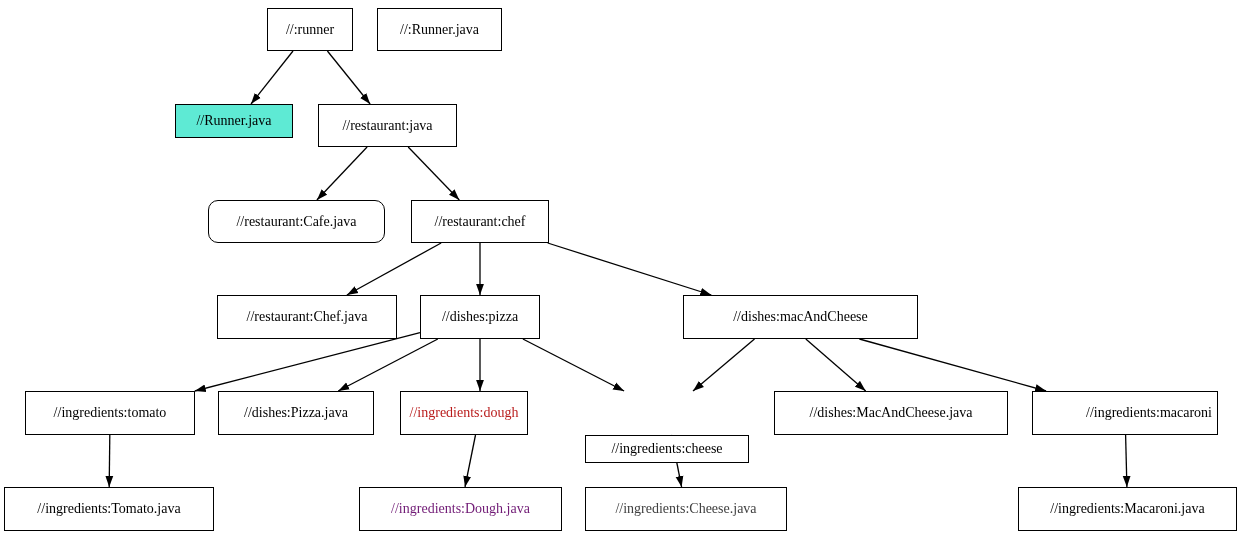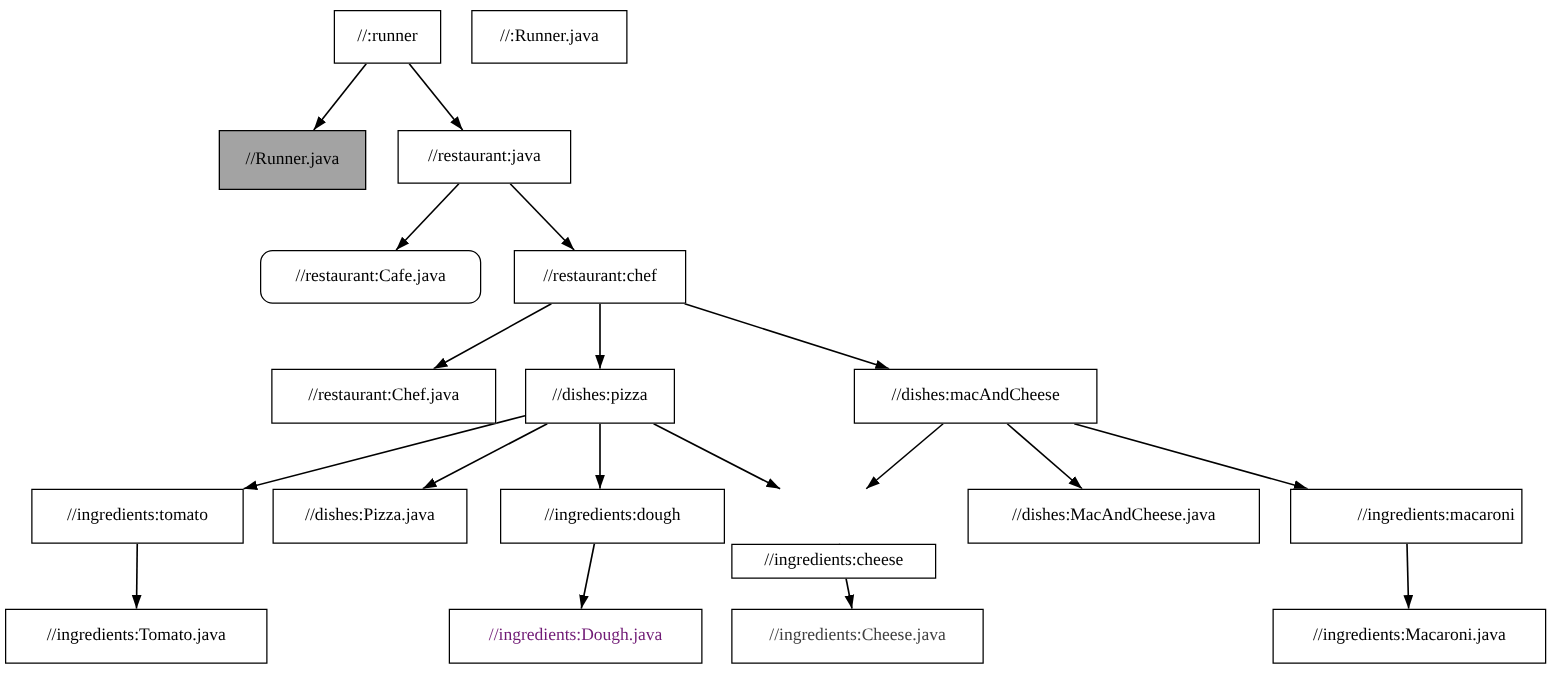--- a/index.html
+++ b/index.html
@@ -63,30 +63,30 @@
         <line x1="859.4" y1="339.0" x2="1046.1" y2="391.0" stroke="#000000" stroke-width="1.3" marker-end="url(#arrowhead)"></line>
         <line x1="109.8" y1="435.0" x2="109.2" y2="487.0" stroke="#000000" stroke-width="1.3" marker-end="url(#arrowhead)"></line>
         <line x1="475.5" y1="435.0" x2="465.0" y2="487.0" stroke="#000000" stroke-width="1.3" marker-end="url(#arrowhead)"></line>
         <line x1="671.4" y1="435.0" x2="681.6" y2="487.0" stroke="#000000" stroke-width="1.3" marker-end="url(#arrowhead)"></line>
         <line x1="1125.6" y1="435.0" x2="1126.9" y2="487.0" stroke="#000000" stroke-width="1.3" marker-end="url(#arrowhead)"></line>
       </g>
   </svg>
   <div id="node-layer">
       <div class="node" style="left: 267px; top: 8px; width: 86px; height: 43px; background: rgb(255, 255, 255); border-color: rgb(0, 0, 0); color: rgb(0, 0, 0);">//:runner</div>
       <div class="node" style="left: 377px; top: 8px; width: 125px; height: 43px; background: rgb(255, 255, 255); border-color: rgb(0, 0, 0); color: rgb(0, 0, 0);">//:Runner.java</div>
-      <div class="node" style="left: 175px; top: 104px; width: 118px; height: 48px; background: #a3a3a3; border-color: rgb(0, 0, 0); color: rgb(0, 0, 0);">//Runner.java</div>
+      <div class="node" style="left: 175px; top: 104px; width: 118px; height: 34px; background: #5eead4; border-color: rgb(0, 0, 0); color: rgb(0, 0, 0);">//Runner.java</div>
       <div class="node" style="left: 318px; top: 104px; width: 139px; height: 43px; background: rgb(255, 255, 255); border-color: rgb(0, 0, 0); color: rgb(0, 0, 0);">//restaurant:java</div>
       <div class="node" style="left: 208px; top: 200px; width: 177px; height: 43px; background: rgb(255, 255, 255); border-color: rgb(0, 0, 0); color: rgb(0, 0, 0); border-radius: 10px;">//restaurant:Cafe.java</div>
       <div class="node" style="left: 411px; top: 200px; width: 138px; height: 43px; background: rgb(255, 255, 255); border-color: rgb(0, 0, 0); color: rgb(0, 0, 0);">//restaurant:chef</div>
       <div class="node" style="left: 217px; top: 295px; width: 180px; height: 44px; background: rgb(255, 255, 255); border-color: rgb(0, 0, 0); color: rgb(0, 0, 0);">//restaurant:Chef.java</div>
       <div class="node" style="left: 420px; top: 295px; width: 120px; height: 44px; background: rgb(255, 255, 255); border-color: rgb(0, 0, 0); color: rgb(0, 0, 0);">//dishes:pizza</div>
-      <div class="node" style="left: 683px; top: 295px; width: 195px; height: 44px; background: rgb(255, 255, 255); border-color: rgb(0, 0, 0); color: rgb(0, 0, 0);">//dishes:macAndCheese</div>
+      <div class="node" style="left: 683px; top: 295px; width: 235px; height: 44px; background: rgb(255, 255, 255); border-color: rgb(0, 0, 0); color: rgb(0, 0, 0);">//dishes:macAndCheese</div>
       <div class="node" style="left: 25px; top: 391px; width: 170px; height: 44px; background: rgb(255, 255, 255); border-color: rgb(0, 0, 0); color: rgb(0, 0, 0);">//ingredients:tomato</div>
       <div class="node" style="left: 218px; top: 391px; width: 156px; height: 44px; background: rgb(255, 255, 255); border-color: rgb(0, 0, 0); color: rgb(0, 0, 0);">//dishes:Pizza.java</div>
-      <div class="node" style="left: 400px; top: 391px; width: 180px; height: 44px; background: rgb(255, 255, 255); border-color: rgb(0, 0, 0); color: #000000;">//ingredients:dough</div>
+      <div class="node" style="left: 400px; top: 391px; width: 128px; height: 44px; background: rgb(255, 255, 255); border-color: rgb(0, 0, 0); color: #b91c1c;">//ingredients:dough</div>
       <div class="node" style="left: 585px; top: 391px; width: 164px; height: 28px; background: rgb(255, 255, 255); border-color: rgb(0, 0, 0); color: rgb(0, 0, 0); margin-top: 44px;">//ingredients:cheese</div>
       <div class="node" style="left: 774px; top: 391px; width: 234px; height: 44px; background: rgb(255, 255, 255); border-color: rgb(0, 0, 0); color: rgb(0, 0, 0);">//dishes:MacAndCheese.java</div>
       <div class="node" style="left: 1032px; top: 391px; width: 186px; height: 44px; background: rgb(255, 255, 255); border-color: rgb(0, 0, 0); color: rgb(0, 0, 0); padding-left: 48px;">//ingredients:macaroni</div>
       <div class="node" style="left: 4px; top: 487px; width: 210px; height: 44px; background: rgb(255, 255, 255); border-color: rgb(0, 0, 0); color: rgb(0, 0, 0);">//ingredients:Tomato.java</div>
       <div class="node" style="left: 359px; top: 487px; width: 203px; height: 44px; background: rgb(255, 255, 255); border-color: rgb(0, 0, 0); color: #701a75;">//ingredients:Dough.java</div>
       <div class="node" style="left: 585px; top: 487px; width: 202px; height: 44px; background: rgb(255, 255, 255); border-color: rgb(0, 0, 0); color: #404040;">//ingredients:Cheese.java</div>
       <div class="node" style="left: 1018px; top: 487px; width: 219px; height: 44px; background: rgb(255, 255, 255); border-color: rgb(0, 0, 0); color: rgb(0, 0, 0);">//ingredients:Macaroni.java</div>
     </div>
 </div>
 

